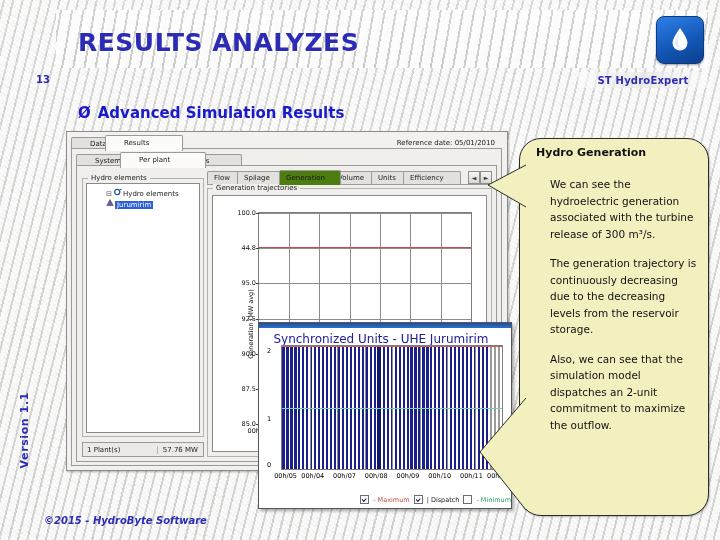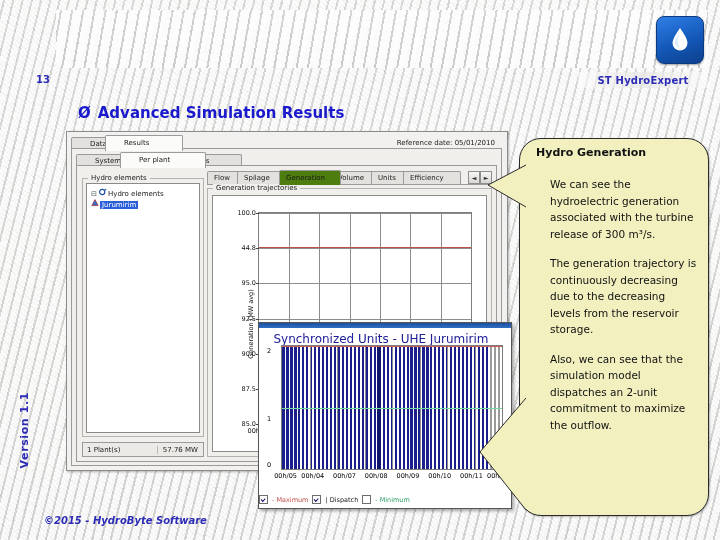--- a/index.html
+++ b/index.html
@@ -109,21 +109,21 @@
   .groupbox{
     position:absolute;border:1px solid #b4b2ae;background:transparent;
   }
   .groupbox > .gblabel{
     position:absolute;top:-5px;left:5px;background:#f0efec;padding:0 3px;font-size:7px;color:#1a1a1a;
     white-space:nowrap;
   }
   
   .treebox{left:5px;top:12px;width:120px;bottom:24px;}
   .treefield{position:absolute;inset:4px 3px 3px 3px;background:#fff;border:1px solid #8a8a8a;overflow:hidden;}
-  .tnode{position:relative;font-size:7px;line-height:10px;white-space:nowrap;padding-left:3px;}
+  .tnode{position:relative;font-size:7px;line-height:10px;white-space:nowrap;padding-left:3px;margin-left:15px;}
   .tnode.root{padding-left:4px;}
   .tnode .expander{display:inline-block;width:8px;color:#555;}
   .tnode .icon-el{display:inline-block;width:9px;}
   .tnode.child{padding-left:4px;}
   .selname{background:#2b5fd9;color:#fff;padding:0 2px;}
   .statusbar{
     position:absolute;left:5px;right:0;bottom:4px;width:120px;height:13px;
     border:1px solid #9a9a9a;background:#eceae6;display:flex;align-items:center;
   }
   .statusbar .cell{font-size:7px;padding-left:4px;}
@@ -171,21 +171,21 @@
     background:#fff;border:1px solid #55555a;box-shadow:2px 2px 3px rgba(0,0,0,.33);
     overflow:hidden;font-family:"DejaVu Sans","Liberation Sans",sans-serif;
   }
   .win2 .titlebar{height:5px;background:linear-gradient(#1d4f9c,#2f6fc4);}
   .c2-title{position:absolute;left:0;right:8px;top:9px;text-align:center;font-size:12px;color:#20209a;white-space:nowrap;}
   .c2-plot{position:absolute;left:22px;right:8px;top:22px;bottom:38px;border:1px solid #7d7d7d;background:#fff;overflow:hidden;}
   .bars{position:absolute;inset:0;}
   .bar{position:absolute;bottom:0;background:#1a1f8c;}
   .c2-max{position:absolute;left:0;right:0;height:1px;background:#c9605c;}
   .c2-min{position:absolute;left:0;right:0;height:1.5px;background:#74d6a2;}
-  .c2-legend{position:absolute;left:0;right:0;bottom:4px;display:flex;justify-content:flex-start;align-items:center;gap:4px;font-size:6.5px;margin-top:47px;}
+  .c2-legend{position:absolute;left:0;right:0;bottom:4px;display:flex;justify-content:flex-end;align-items:center;gap:4px;font-size:6.5px;margin-top:47px;}
   .lg-max{color:#c0504d;} .lg-disp{color:#1a1a1a;} .lg-min{color:#2f9e68;}
   .axisbottom{position:absolute;left:22px;right:8px;bottom:26px;height:10px;}
 
   
   .callout{
     position:absolute;left:519px;top:138px;width:188px;height:376px;
     background:#f2f0bf;border:1px solid #2a2a2a;border-radius:22px;
     box-shadow:1px 1px 2px rgba(0,0,0,.25);
   }
   .callout .co-title{
@@ -205,20 +205,21 @@
   .tail2{position:absolute;left:-42px;top:255px;}
 </style>
 </head>
 <body>
 
 <div id="slide">
   <div class="noise"></div>
 
   <div class="banner"></div>
 
+  <div class="slide-title">RESULTS ANALYZES</div>
 
   <div class="logo">
     <span class="drop">
       <svg width="18" height="24" viewBox="0 0 18 24">
         <path d="M9 1 C9 1 1.5 11 1.5 16 A7.5 7.5 0 0 0 16.5 16 C16.5 11 9 1 9 1 Z" fill="#ffffff"></path>
         <path d="M9 4 C9 4 4 11.5 4 15.6 A5 5 0 0 0 9.2 20.6 C6 18 6.4 12 9 4 Z" fill="#dceeff"></path>
       </svg>
     </span>
   </div>
 

